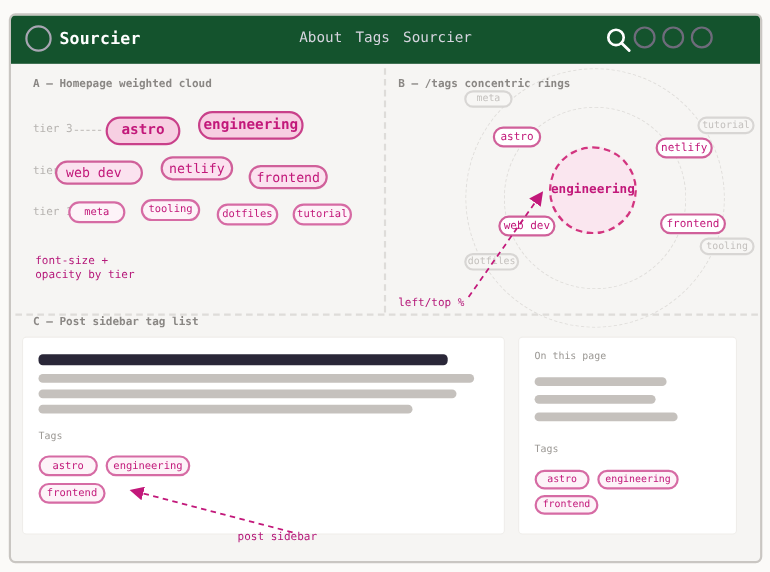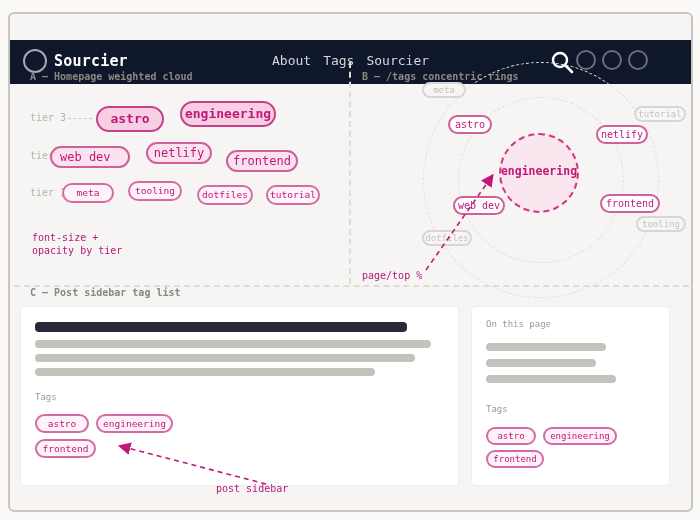--- a/index.html
+++ b/index.html
@@ -5,21 +5,21 @@
   * { box-sizing: border-box; margin: 0; padding: 0; }
   html, body { width: 700px; height: 520px; background: #fbfaf8; overflow: hidden; }
   body { font-family: "DejaVu Sans Mono", "Liberation Mono", monospace; position: relative; }
 
   .frame {
     position: absolute; left: 8px; top: 12px; width: 685px; height: 500px;
     border: 2px solid #c9c6c2; border-radius: 6px; background: #f6f5f3; overflow: hidden;
   }
   .nav {
     position: absolute; left: 0; top: 0; width: 100%; height: 44px;
-    background: #0f172a; color: #fff; margin-top: 26px;
+    background: #14532d; color: #fff;
   }
   .logo-circle {
     position: absolute; left: 13px; top: 9px; width: 24px; height: 24px;
     border: 2px solid #a8a6b3; border-radius: 50%;
   }
   .brand {
     position: absolute; left: 44px; top: 12px; font-size: 15px; font-weight: bold;
     color: #fff; letter-spacing: 0.2px;
   }
   .nav-links { position: absolute; left: 262px; top: 13px; display: flex; gap: 12px; font-size: 13px; color: #d6d4de; }
@@ -131,21 +131,21 @@
   <div class="pill ring" style="left:438px; top:101px; width:44px; height:19px; line-height:15px;">astro</div>
   <div class="pill ring" style="left:586px; top:111px; width:52px; height:19px; line-height:15px;">netlify</div>
   <div class="pill ring" style="left:443px; top:182px; width:52px; height:19px; line-height:15px;">web dev</div>
   <div class="pill ring" style="left:590px; top:180px; width:60px; height:19px; line-height:15px;">frontend</div>
 
   <div class="pill faded" style="left:412px; top:68px; width:44px; height:16px; line-height:12px;">meta</div>
   <div class="pill faded" style="left:624px; top:92px; width:52px; height:16px; line-height:12px;">tutorial</div>
   <div class="pill faded" style="left:412px; top:216px; width:50px; height:16px; line-height:12px;">dotfiles</div>
   <div class="pill faded" style="left:626px; top:202px; width:50px; height:16px; line-height:12px;">tooling</div>
 
-  <div class="annot" style="left:352px; top:255px;">page/top %</div>
+  <div class="annot" style="left:352px; top:255px;">left/top %</div>
 
   <div class="section-title" style="left:20px; top:273px;">C — Post sidebar tag list</div>
 
   <div class="card" style="left:10px; top:292px; width:439px; height:180px;">
     <div class="bar dark" style="left:14px; top:15px; width:372px;"></div>
     <div class="bar" style="left:14px; top:33px; width:396px;"></div>
     <div class="bar" style="left:14px; top:47px; width:380px;"></div>
     <div class="bar" style="left:14px; top:61px; width:340px;"></div>
     <div class="card-label" style="left:14px; top:85px;">Tags</div>
     <div class="pill t1" style="left:14px; top:107px; width:54px; height:19px; line-height:15px;">astro</div>

